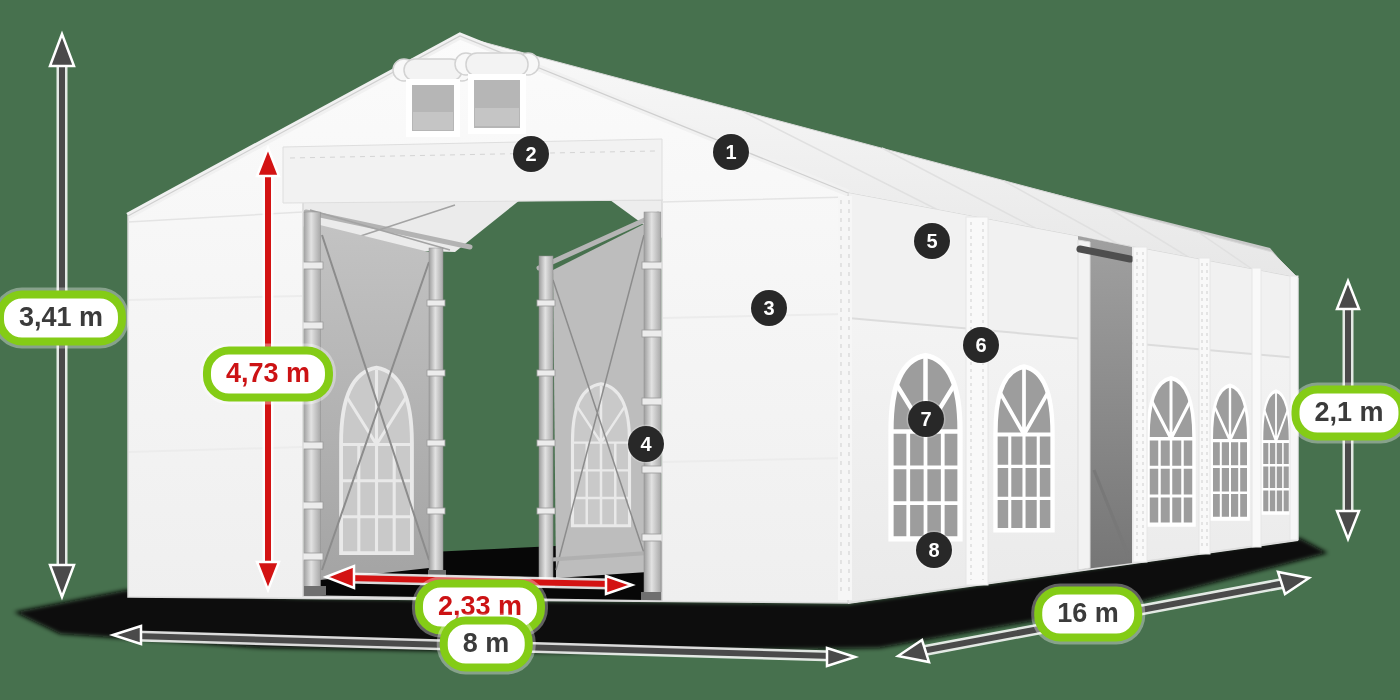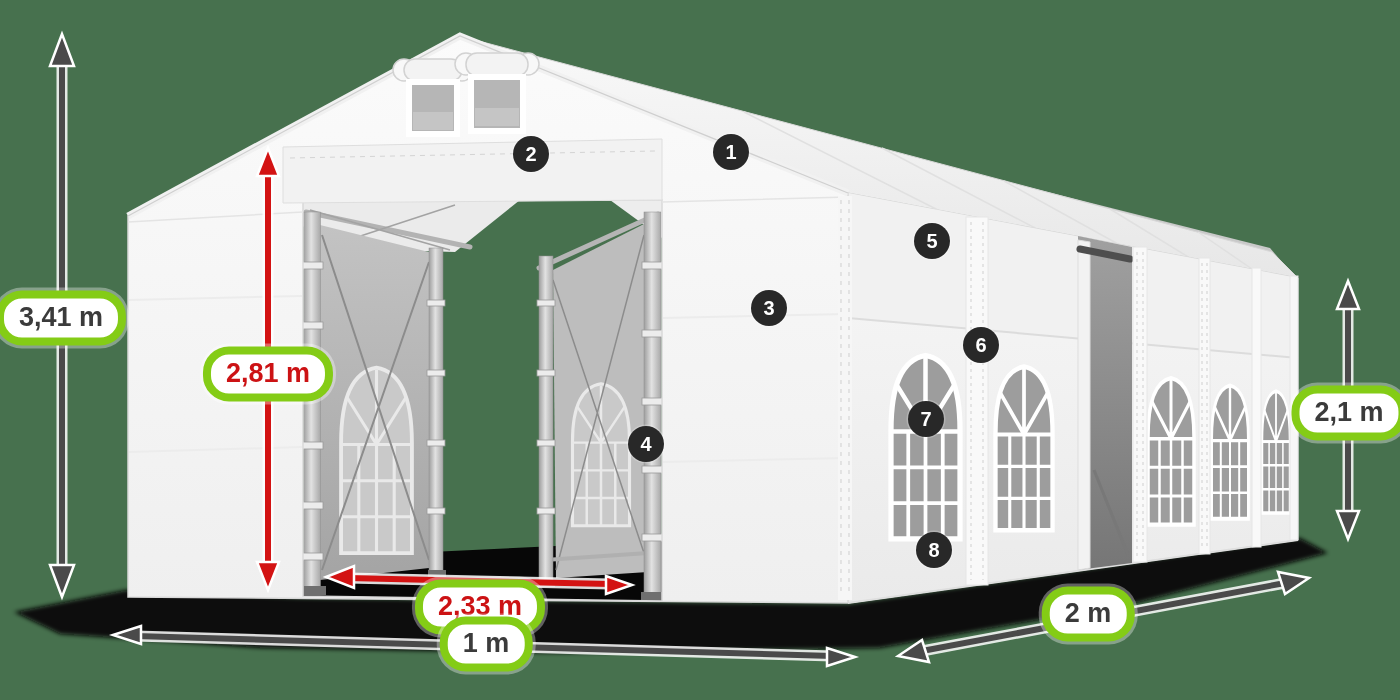--- a/index.html
+++ b/index.html
@@ -260,17 +260,17 @@
 <div class="marker" style="left:731px; top:152px;">1</div>
 <div class="marker" style="left:531px; top:154px;">2</div>
 <div class="marker" style="left:769px; top:308px;">3</div>
 <div class="marker" style="left:646px; top:444px;">4</div>
 <div class="marker" style="left:932px; top:241px;">5</div>
 <div class="marker" style="left:981px; top:345px;">6</div>
 <div class="marker" style="left:926px; top:419px;">7</div>
 <div class="marker" style="left:934px; top:550px;">8</div>
 
 <div class="dim-label" style="left:61px; top:318px;">3,41 m</div>
-<div class="dim-label red" style="left:268px; top:374px;">2,81 m</div>
+<div class="dim-label red" style="left:268px; top:374px;">4,73 m</div>
 <div class="dim-label red" style="left:480px; top:607px;">2,33 m</div>
-<div class="dim-label" style="left:486px; top:644px;">1 m</div>
-<div class="dim-label" style="left:1088px; top:614px;">2 m</div>
+<div class="dim-label" style="left:486px; top:644px;">8 m</div>
+<div class="dim-label" style="left:1088px; top:614px;">16 m</div>
 <div class="dim-label" style="left:1349px; top:413px;">2,1 m</div>
 
 </body></html>

